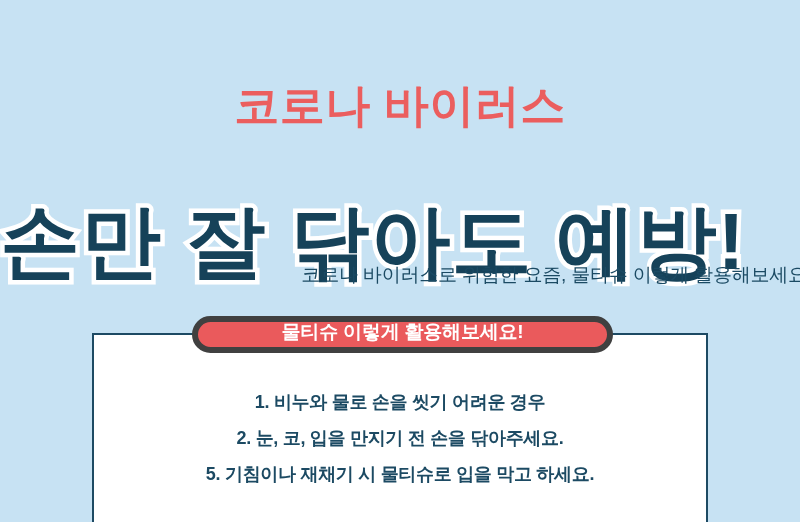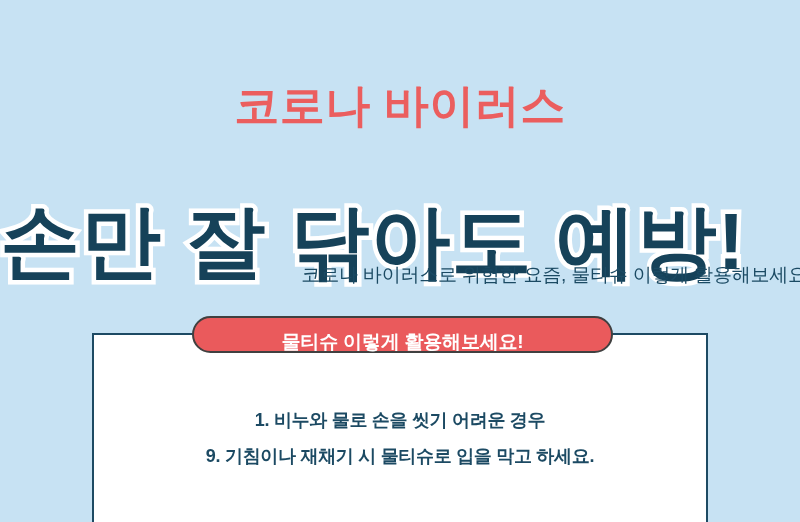--- a/index.html
+++ b/index.html
@@ -87,25 +87,25 @@
   }
 
   
   .badge {
     position: absolute;
     left: 192px;
     top: 280px;
     width: 421px;
     height: 37px;
     background: #ea5a5c;
-    border: 2px solid #404040;
+    border: 6px solid #404040;
     border-radius: 19px;
     box-sizing: border-box;
     display: flex;
-    align-items: flex-end;
+    align-items: flex-start;
     justify-content: center;
     z-index: 3;
   }
   .badge-label {
     font-size: 19px;
     line-height: 19px;
     font-weight: bold;
     color: #ffffff;
     letter-spacing: -0.2px;
     white-space: nowrap;
@@ -149,16 +149,17 @@
   <div class="subtitle">코로나 바이러스로 위험한 요즘, 물티슈 이렇게 활용해보세요!</div>
 
   <div class="panel"></div>
 
   <div class="badge">
     <span class="badge-label">물티슈 이렇게 활용해보세요!</span>
   </div>
 
   <div class="tips">
     <div class="tip">1. 비누와 물로 손을 씻기 어려운 경우</div>
-    <div class="tip">9. 기침이나 재채기 시 물티슈로 입을 막고 하세요.</div>
+    <div class="tip">2. 눈, 코, 입을 만지기 전 손을 닦아주세요.</div>
+    <div class="tip">5. 기침이나 재채기 시 물티슈로 입을 막고 하세요.</div>
   </div>
 
 </div>
 
 </body></html>

